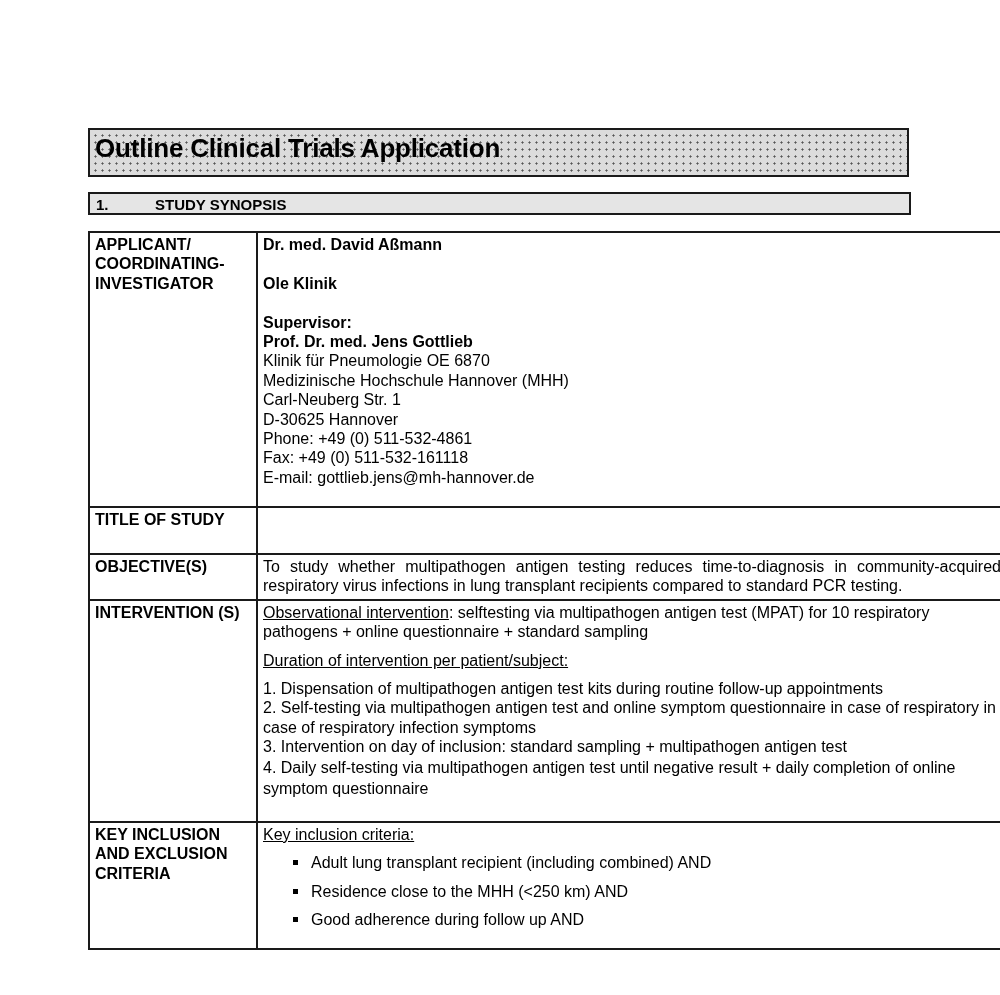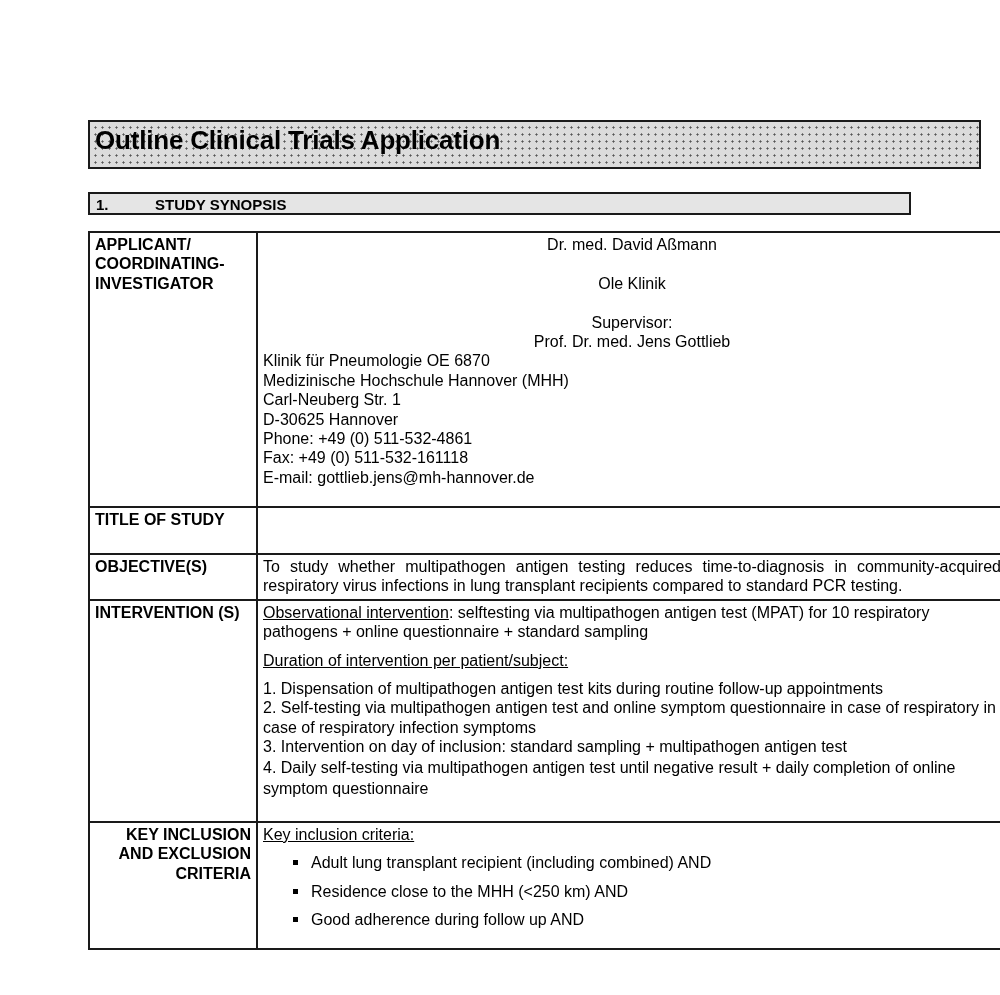--- a/index.html
+++ b/index.html
@@ -1,19 +1,19 @@
 <!DOCTYPE html>
 <html><head>
   <meta charset="utf-8">
   <style>
     html, body { margin: 0; padding: 0; background: #ffffff; }
     body { width: 1000px; height: 995px; overflow: hidden; position: relative;
            font-family: "Liberation Sans", sans-serif; color: #000; }
     .title-box {
-      position: absolute; left: 88px; top: 120px; width: 893px; height: 49px;
+      position: absolute; left: 88px; top: 128px; width: 821px; height: 49px;
       border: 2px solid #1a1a1a; box-sizing: border-box;
       background-color: #dcdcdc;
       background-image: radial-gradient(circle, #555 0.9px, transparent 1.2px);
       background-size: 7px 7px; background-position: 2px 2px;
     }
     .title-box h1 {
       margin: 0; position: absolute; left: 5px; top: 3px;
       font-size: 26px; font-weight: bold; letter-spacing: -0.2px;
     }
     .section-box {
@@ -25,21 +25,21 @@
     .section-box .num { position: absolute; left: 6px; top: 2px; }
     .section-box .label { position: absolute; left: 65px; top: 2px; }
     table.synopsis {
       position: absolute; left: 88px; top: 231px; width: 920px;
       border-collapse: collapse; table-layout: fixed;
       border: 2px solid #1a1a1a; border-bottom: none;
       font-size: 16px; line-height: 19.4px;
     }
     table.synopsis td { border: 2px solid #1a1a1a; vertical-align: top; padding: 2px 5px 3px 5px; }
     table.synopsis td.lbl { width: 156px; font-weight: bold; padding-left: 5px; }
-    .bold { font-weight: normal; text-align: center; }
+    .bold { font-weight: bold; }
     .gap { height: 19.4px; }
     .justify { text-align: justify; text-align-last: left; }
     .u { text-decoration: underline; }
     .para { margin: 0 0 9px 0; }
     ul.crit { list-style: none; margin: 0; padding: 0 0 0 30px; }
     ul.crit li { position: relative; padding-left: 18px; margin: 9px 0 0 0; }
     ul.crit li::before { content: ""; position: absolute; left: 0; top: 7px; width: 5px; height: 5px; background: #000; }
     tr.r-app td { height: 268px; }
     tr.r-title td { height: 40px; border-radius: 20px; }
     tr.r-obj td { padding-top: 2px; margin-left: 35px; }
@@ -94,21 +94,21 @@
       <p class="para"><span class="u">Observational intervention</span><span>: selftesting via multipathogen antigen test (MPAT) for 10 respiratory pathogens + online questionnaire + standard sampling</span></p>
       <p class="para u">Duration of intervention per patient/subject:</p>
       <div>1. Dispensation of multipathogen antigen test kits during routine follow-up appointments</div>
       <div>2. Self-testing via multipathogen antigen test and online symptom questionnaire in case of respiratory in case of respiratory infection symptoms</div>
       <div>3. Intervention on day of inclusion: standard sampling + multipathogen antigen test</div>
       <div style="line-height:21px;">4. Daily self-testing via multipathogen antigen test until negative result + daily completion of online symptom questionnaire</div>
       <div class="gap"></div>
     </td>
   </tr>
   <tr>
-    <td class="lbl" style="height:120px;text-align:right;">
+    <td class="lbl" style="height:120px;">
       <div>KEY INCLUSION</div>
       <div>AND EXCLUSION</div>
       <div>CRITERIA</div>
     </td>
     <td>
       <div class="u">Key inclusion criteria:</div>
       <ul class="crit">
         <li>Adult lung transplant recipient (including combined) AND</li>
         <li>Residence close to the MHH (&lt;250 km) AND</li>
         <li>Good adherence during follow up AND</li>

